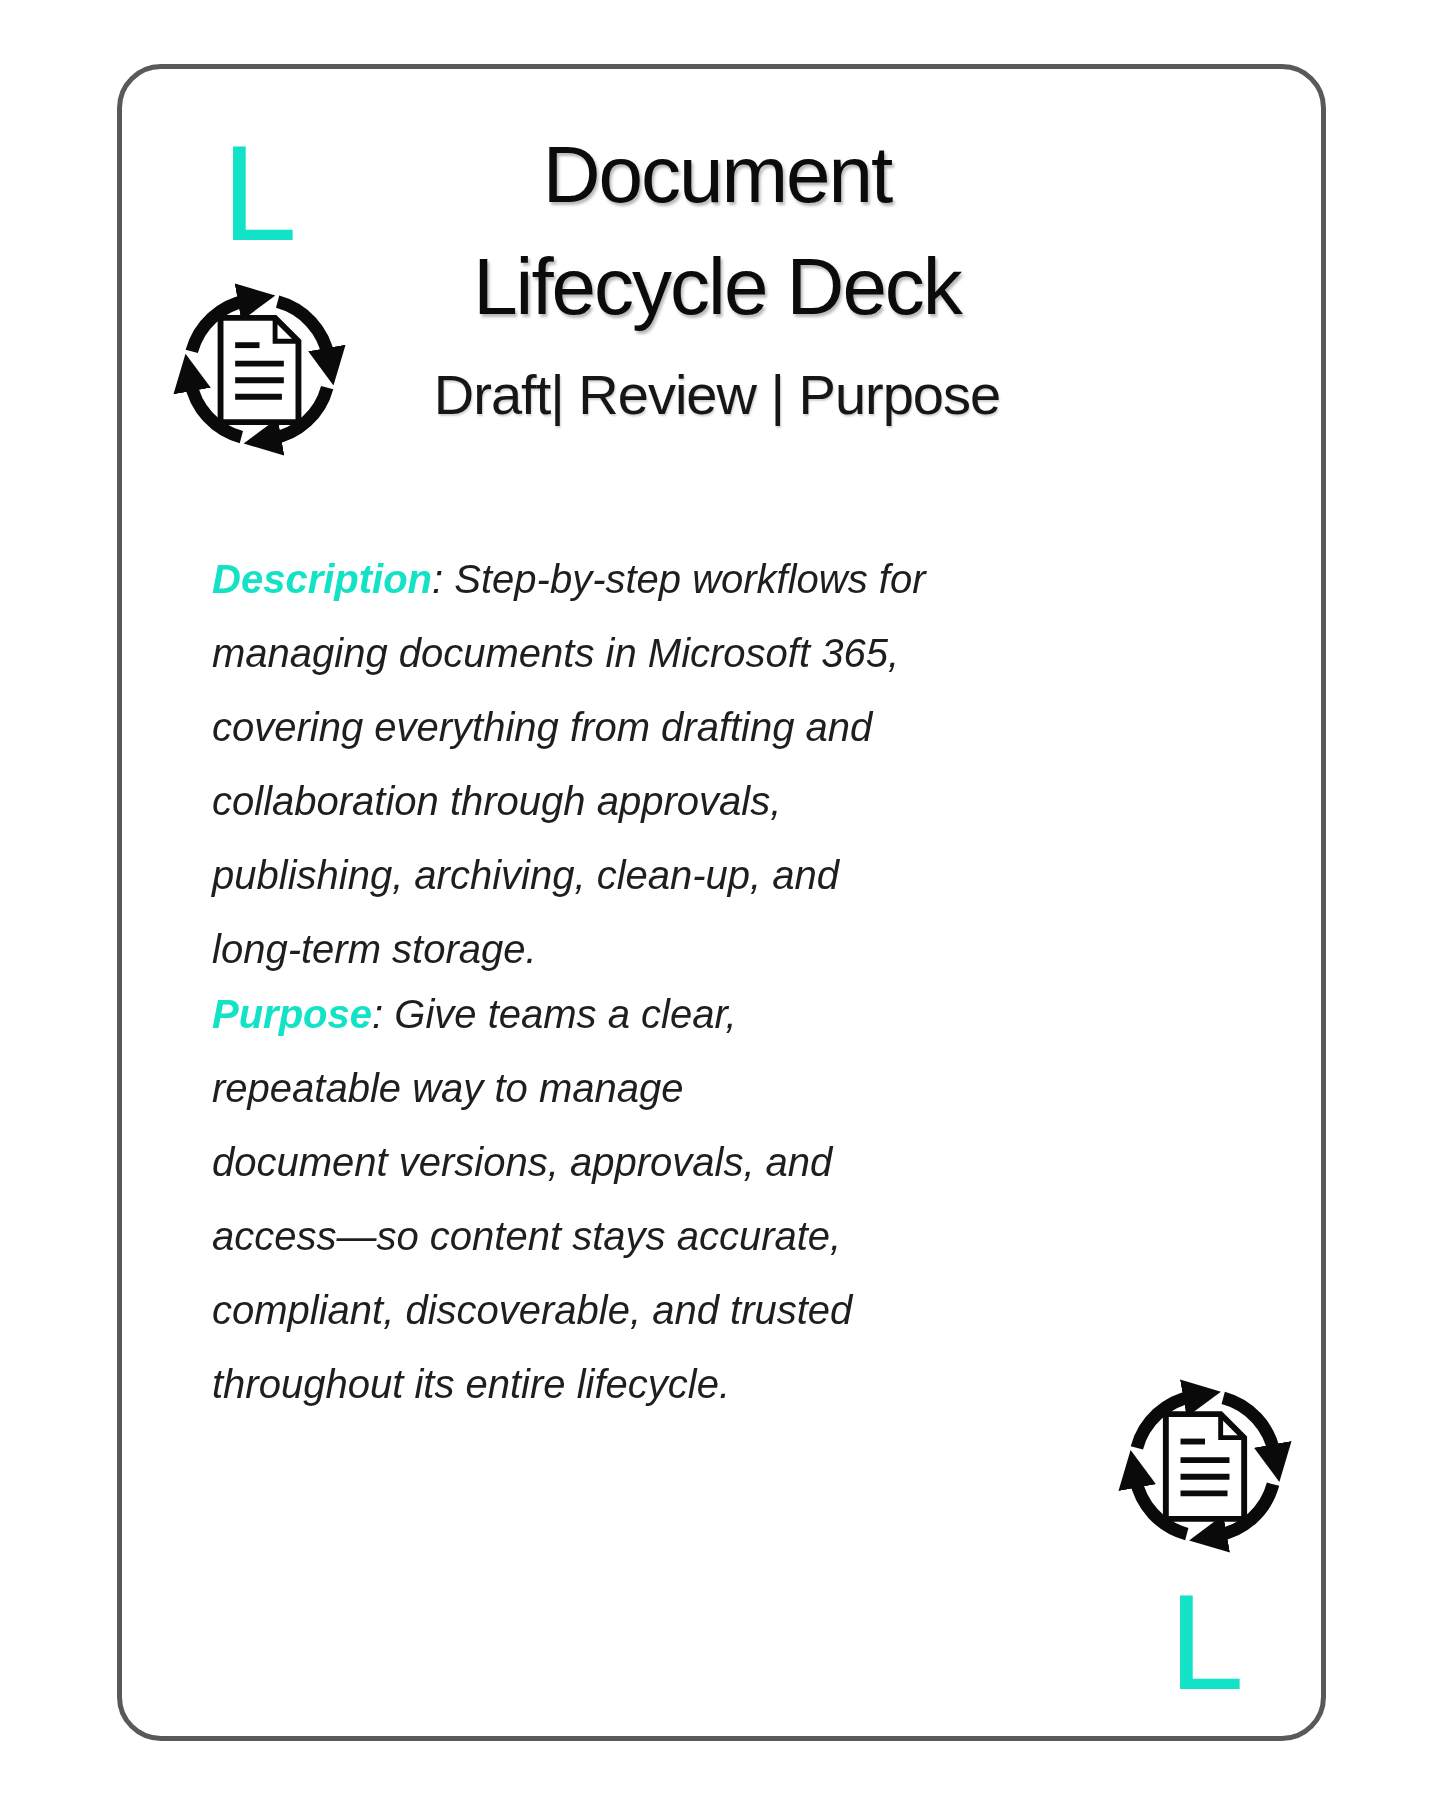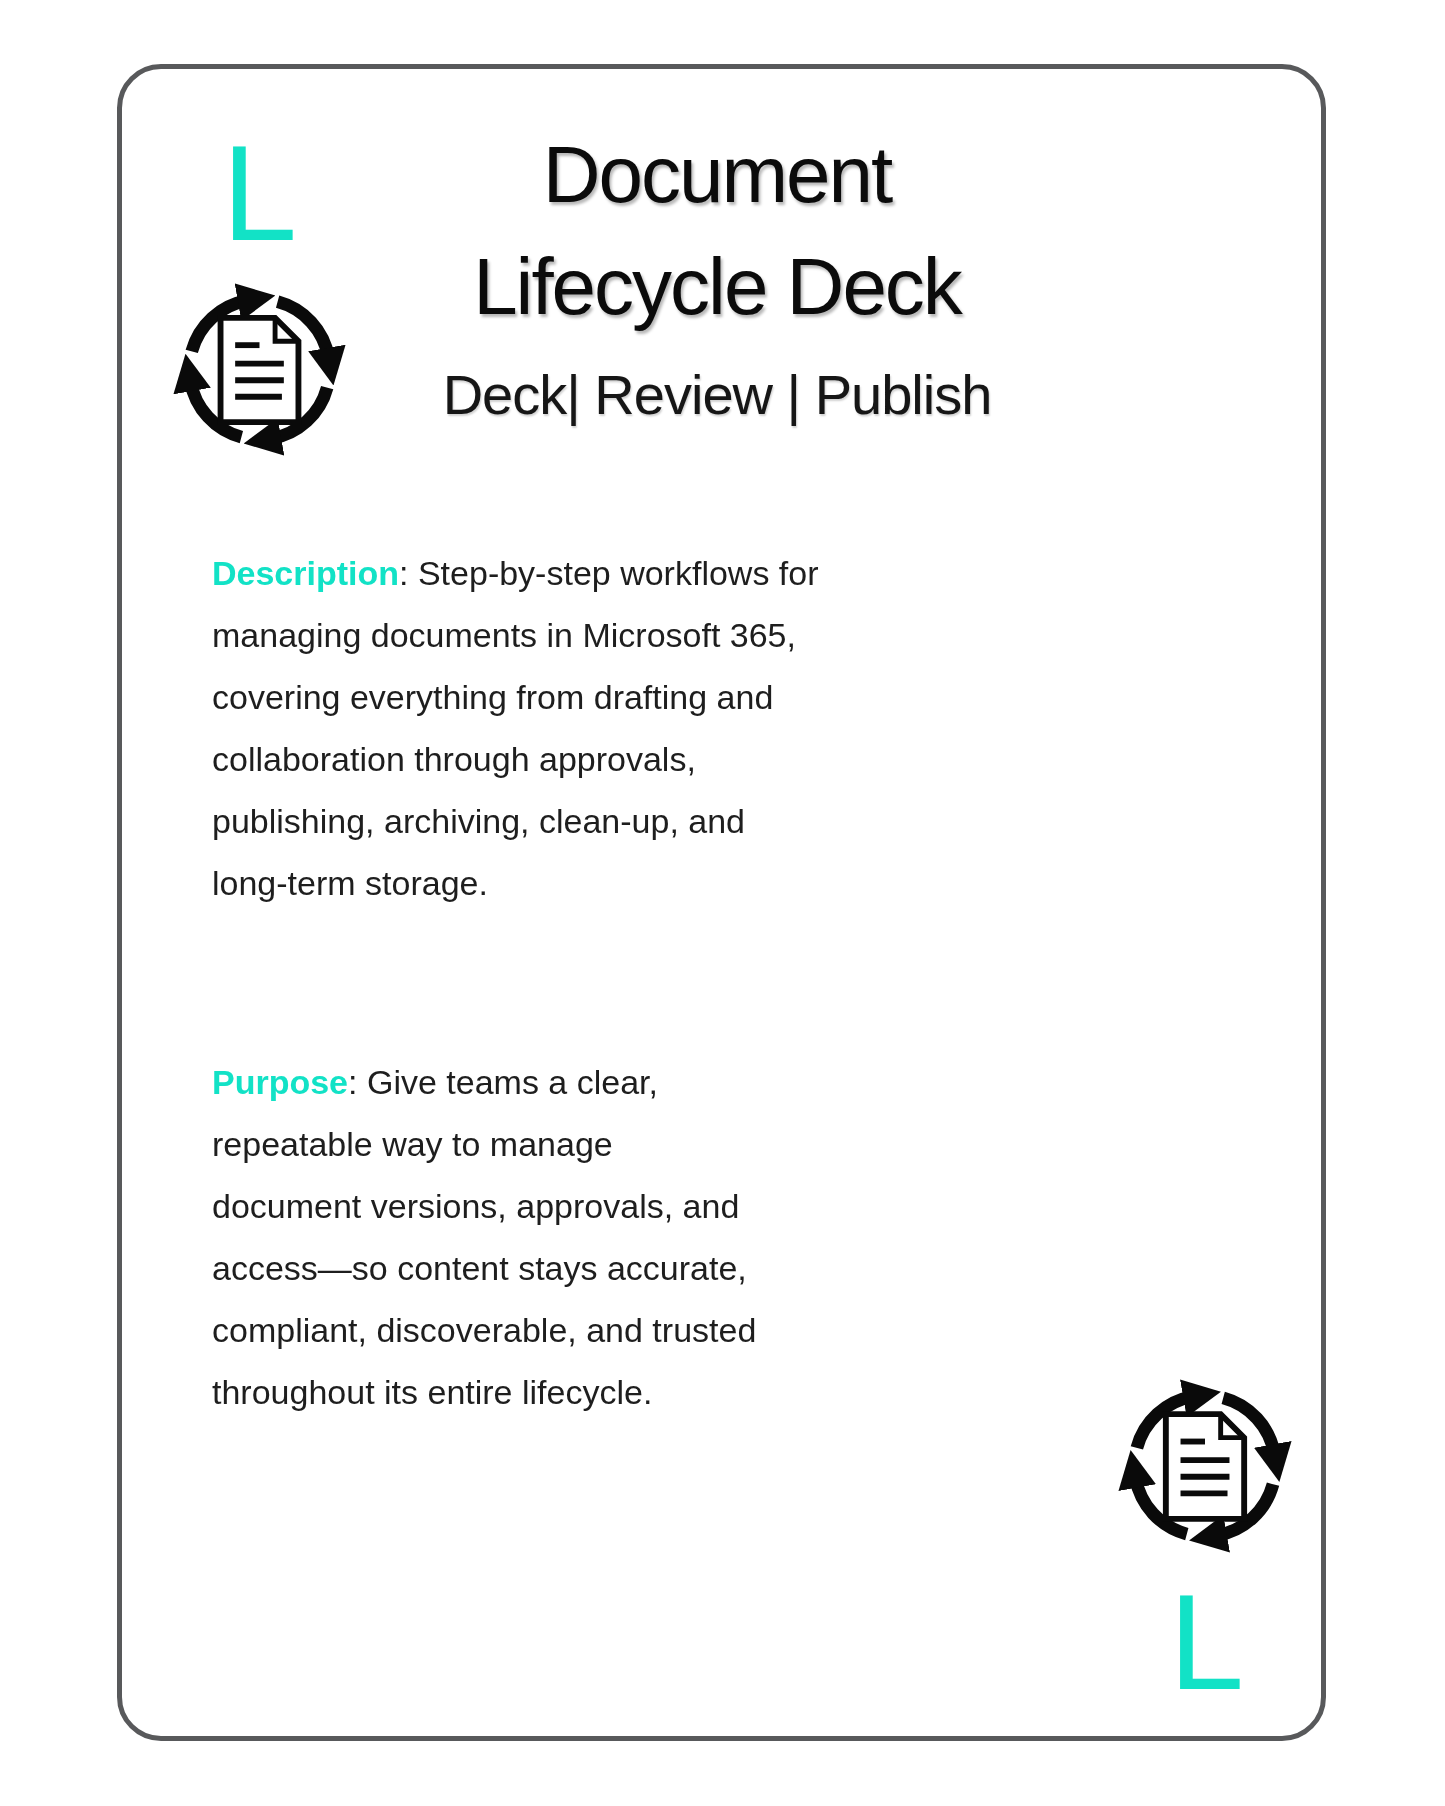--- a/index.html
+++ b/index.html
@@ -62,32 +62,33 @@
     letter-spacing: -1px;
     line-height: 66px;
     color: #161616;
     text-shadow: 1px 2px 2px rgba(0,0,0,0.18);
   }
 
   .body-text {
     position: absolute;
     left: 90px;
     width: 1060px;
-    font-size: 34px;
-    line-height: 62px;
+    font-size: 40px;
+    line-height: 74px;
     letter-spacing: 0;
     color: #1e1e1e;
     white-space: pre-line;
+    font-style: italic;
   }
   .body-text .label {
     font-weight: 700;
     color: #12e2c6;
   }
   .body-text.desc    { top: 473px; }
-  .body-text.purpose { top: 982px; }
+  .body-text.purpose { top: 908px; }
 
   .svg-defs { position: absolute; width: 0; height: 0; overflow: hidden; }
 </style>
 </head>
 <body>
 
 <svg class="svg-defs" xmlns="http://www.w3.org/2000/svg" aria-hidden="true">
   <defs>
     <marker id="ah" viewBox="0 0 10 10" refX="2.5" refY="5" markerWidth="3" markerHeight="3" orient="auto" markerUnits="strokeWidth">
       <path d="M0 0 L10 5 L0 10 Z" fill="#0a0a0a"></path>
@@ -116,21 +117,21 @@
 
     <span class="brand-l tl">L</span>
 
     <svg class="icon-lifecycle tl" viewBox="0 0 190 190">
         <use href="#lifecycle-icon"></use>
       </svg>
 
     <h1 class="title">Document
 Lifecycle Deck</h1>
 
-    <div class="subtitle">Deck| Review | Publish</div>
+    <div class="subtitle">Draft| Review | Purpose</div>
 
     <p class="body-text desc"><span class="label">Description</span><span>: Step-by-step workflows for
 managing documents in Microsoft 365,
 covering everything from drafting and
 collaboration through approvals,
 publishing, archiving, clean-up, and
 long-term storage.</span></p>
 
     <p class="body-text purpose"><span class="label">Purpose</span><span>: Give teams a clear,
 repeatable way to manage

